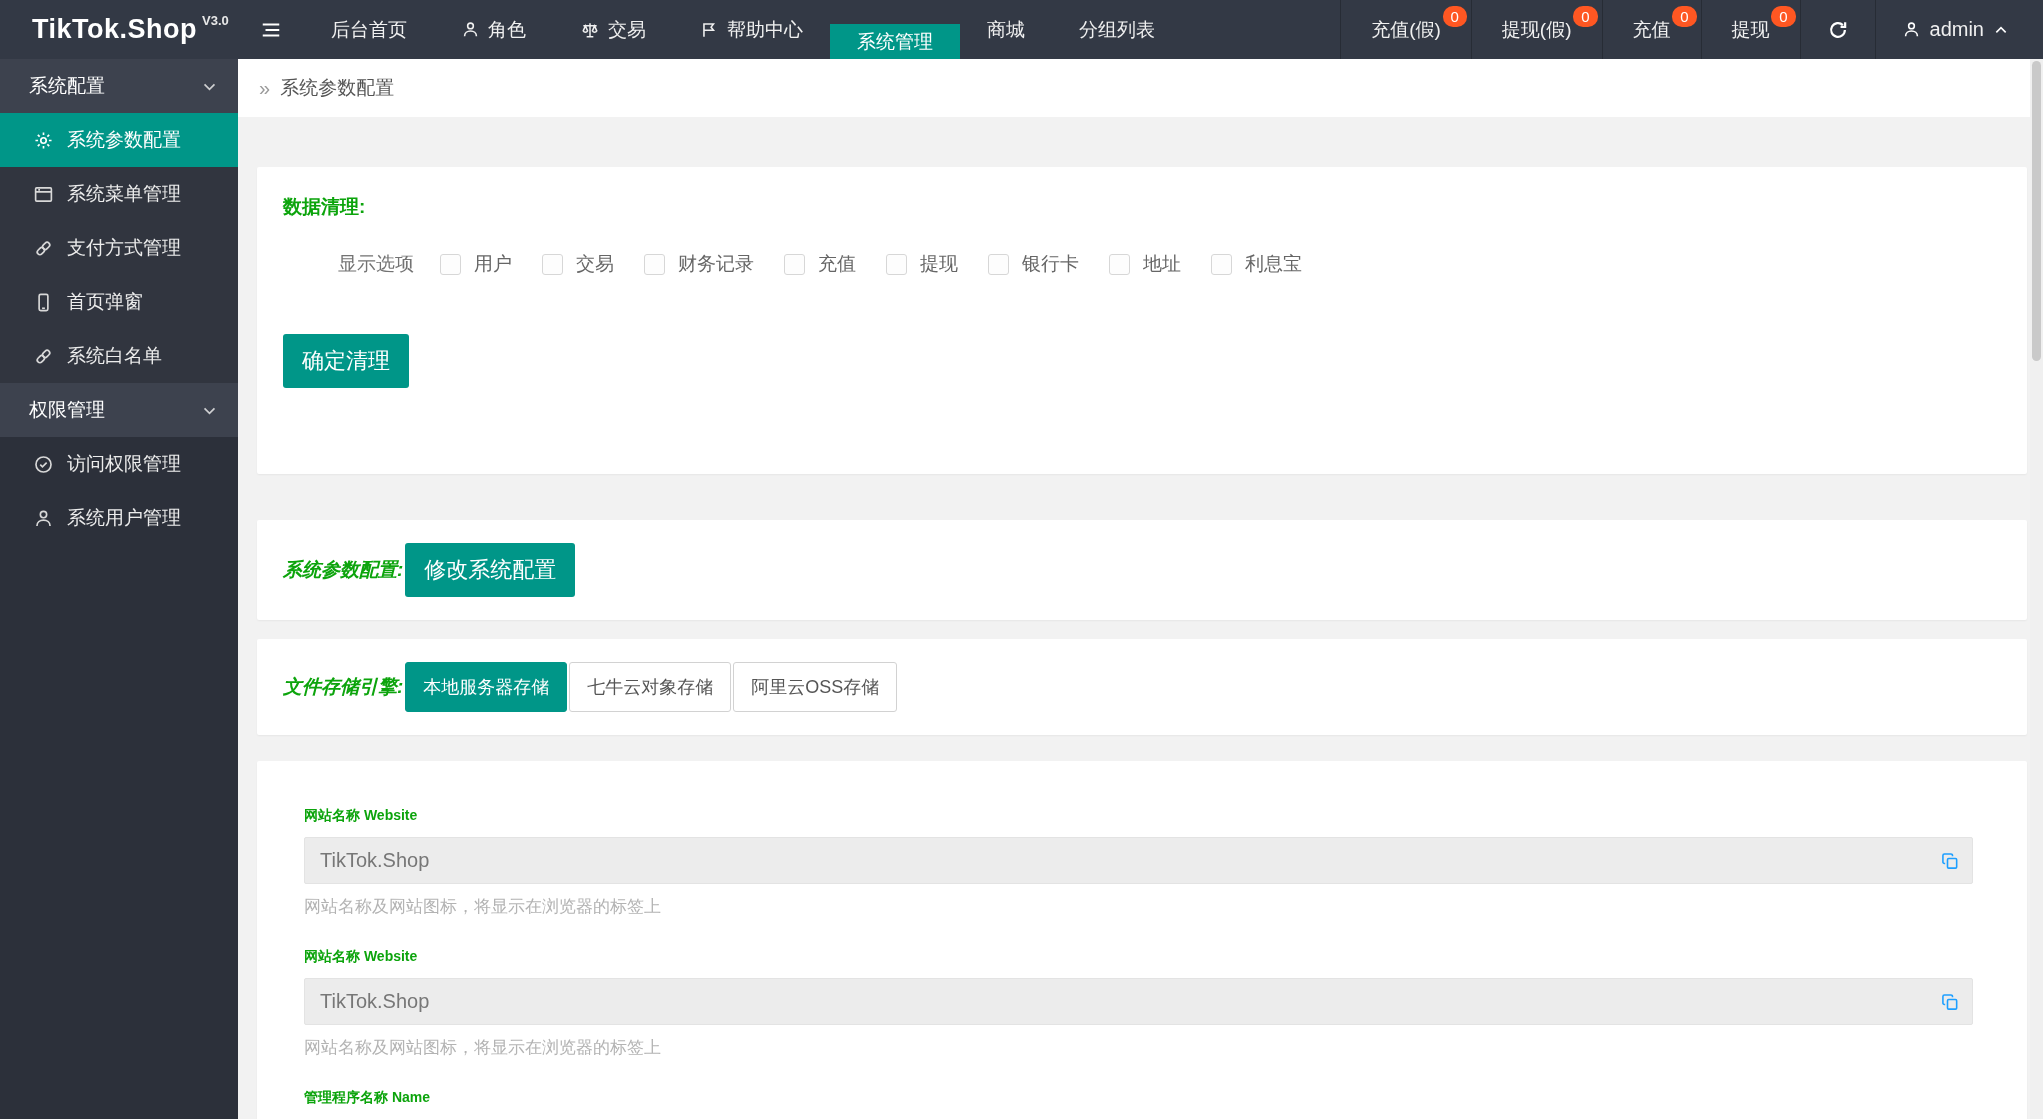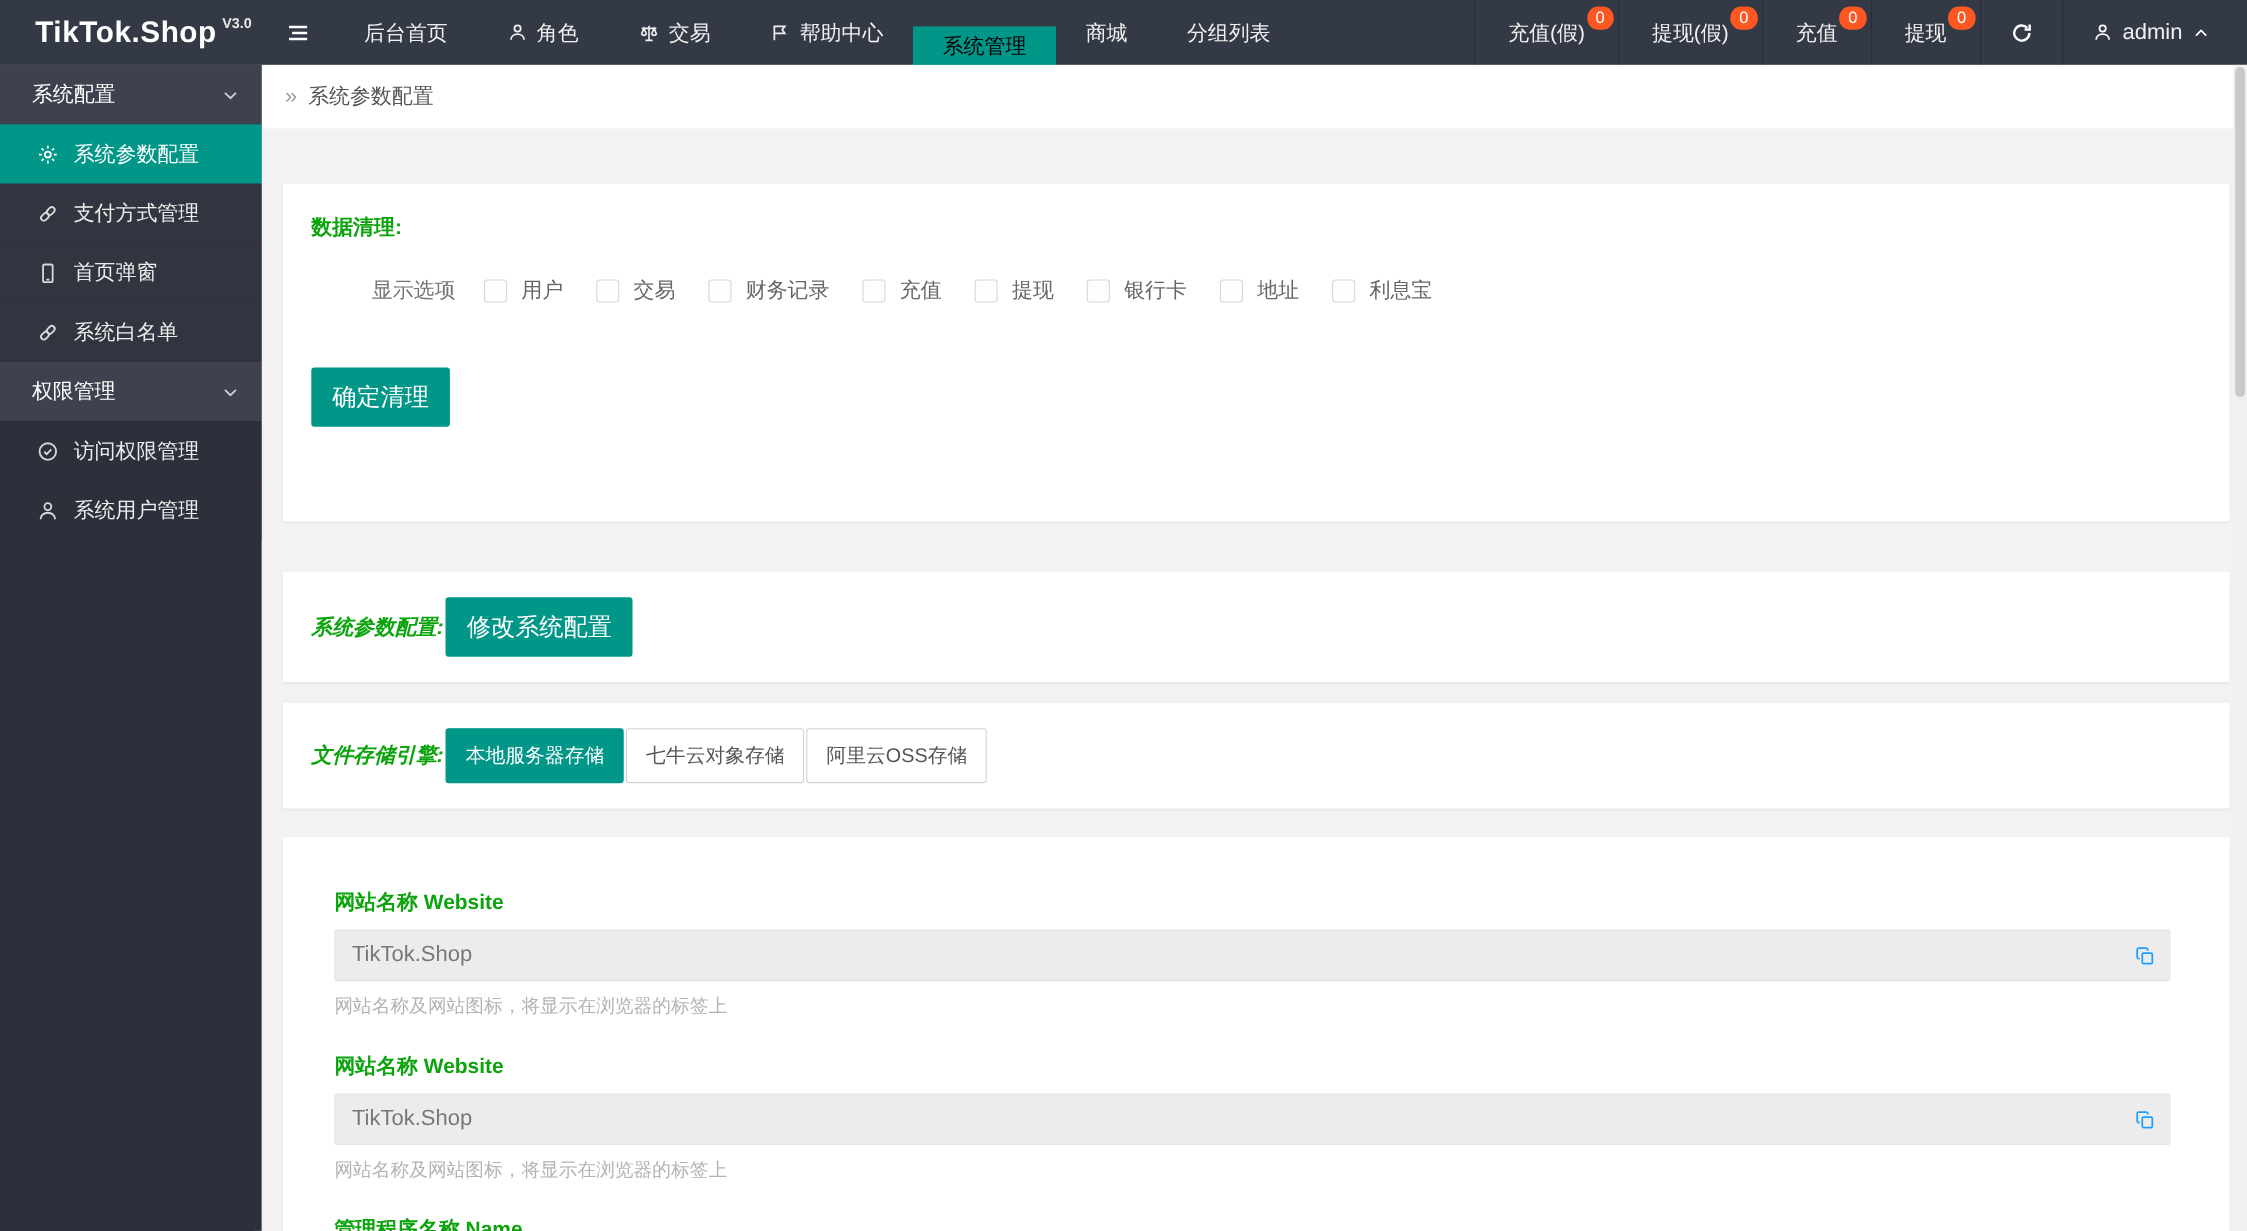--- a/index.html
+++ b/index.html
@@ -13,21 +13,21 @@
   svg { display:block; }
 
   
   .topbar { height:59px; background:var(--topbar); display:flex; align-items:stretch; color:#f0f0f0; }
   .logo { width:238px; display:flex; align-items:center; padding-left:32px; flex:none; }
   .logo-name { color:#fff; font-size:27px; font-weight:bold; letter-spacing:.5px; }
   .logo-ver { color:#e8e8e8; font-size:13px; font-weight:bold; margin-left:5px; transform:translateY(-9px); display:inline-block; }
   .tb-ham { width:66px; display:flex; align-items:center; justify-content:center; cursor:pointer; }
   .tb-nav { display:flex; align-items:stretch; }
   .tb-item { display:flex; align-items:center; gap:8px; padding:11px 27px; font-size:19px; cursor:pointer; white-space:nowrap; }
-  .tb-item.active { background:var(--teal); color:#000000;margin-top:24px; }
+  .tb-item.active { background:var(--teal); color:#ffffff;margin-top:24px; }
   .tb-right { margin-left:auto; display:flex; align-items:stretch; }
   .tb-badge-item { position:relative; display:flex; align-items:center; padding:0 30px; font-size:19px; cursor:pointer; border-left:1px solid rgba(0,0,0,.22); }
   .badge { position:absolute; top:6px; right:4px; background:var(--badge); color:#fff; font-size:15px; line-height:1; padding:3px 8px; border-radius:10px; }
   .tb-refresh { display:flex; align-items:center; padding:0 26px; border-left:1px solid rgba(0,0,0,.22); cursor:pointer; }
   .tb-user { display:flex; align-items:center; gap:9px; padding:0 34px 0 26px; border-left:1px solid rgba(0,0,0,.22); font-size:20px; cursor:pointer; }
 
   
   .layout { display:flex; height:1060px; }
   .sidebar { width:238px; flex:none; background:var(--subitem); color:#ececec; }
   .sb-group-header { height:54px; background:var(--hdr); display:flex; align-items:center; padding:0 20px 0 29px; font-size:19px; color:#fff; cursor:pointer; }
@@ -56,21 +56,21 @@
   .card1 .btn-teal { margin-top:57px; }
 
   .card-row { display:flex; align-items:center; padding:23px 26px; margin-bottom:19px; }
   .card-row .sec-label { margin-right:2px;font-style:italic; }
   .card3 { margin-bottom:26px; }
   .engine-btn { font-size:18px; padding:12px 17px; border-radius:3px; margin-right:2px; cursor:pointer; font-family:inherit; background:#fff; border:1px solid #d2d2d2; color:#555; }
   .engine-btn.active { background:var(--teal); border-color:var(--teal); color:#fff; }
 
   .card4 { padding:46px 54px 40px 47px; }
   .field { margin-bottom:30px; }
-  .field-label { color:var(--green); font-weight:bold; font-size:19px; margin-bottom:12px; }
+  .field-label { color:var(--green); font-weight:bold; font-size:14px; margin-bottom:12px; }
   .input-wrap { position:relative; }
   .input-wrap input { width:100%; height:47px; background:var(--inputbg); border:1px solid #e3e3e3; border-radius:2px; font-size:20px; color:#777; padding:0 50px 0 15px; font-family:inherit; }
   .copy-ico { position:absolute; right:13px; top:50%; transform:translateY(-50%); color:var(--blue); cursor:pointer; }
   .field-help { color:#b3b3b3; font-size:17px; margin-top:11px; }
 
   
   .scrollbar { position:absolute; right:0; top:0; bottom:0; width:13px; background:#f0f0f0; }
   .scrollbar .thumb { position:absolute; top:2px; left:2px; right:2px; height:300px; background:#c9c9c9; border-radius:6px; }
 </style>
 </head>
@@ -165,20 +165,29 @@
         </svg>
     </div>
     <div class="sb-item active">
       <span class="sb-ico">
         <svg width="21" height="21" viewBox="0 0 24 24" fill="none" stroke="currentColor" stroke-width="1.9">
           <circle cx="12" cy="12" r="3.1"></circle>
           <path d="M12 2.8v3M12 18.2v3M2.8 12h3M18.2 12h3M5.5 5.5l2.1 2.1M16.4 16.4l2.1 2.1M18.5 5.5l-2.1 2.1M7.6 16.4l-2.1 2.1"></path>
         </svg>
       </span>
       <span>系统参数配置</span>
+    </div>
+    <div class="sb-item">
+      <span class="sb-ico">
+        <svg width="21" height="21" viewBox="0 0 24 24" fill="none" stroke="currentColor" stroke-width="1.9">
+          <rect x="3" y="4.5" width="18" height="15" rx="1.2"></rect>
+            <path d="M3 9h18M6 6.8h2"></path>
+        </svg>
+      </span>
+      <span>系统菜单管理</span>
     </div>
     <div class="sb-item">
       <span class="sb-ico">
         <svg width="21" height="21" viewBox="0 0 24 24" fill="none" stroke="currentColor" stroke-width="1.9">
           <g transform="rotate(-45 12 12)">
               <rect x="3.2" y="9" width="9" height="6" rx="3"></rect>
               <rect x="11.8" y="9" width="9" height="6" rx="3"></rect>
             </g>
         </svg>
       </span>

